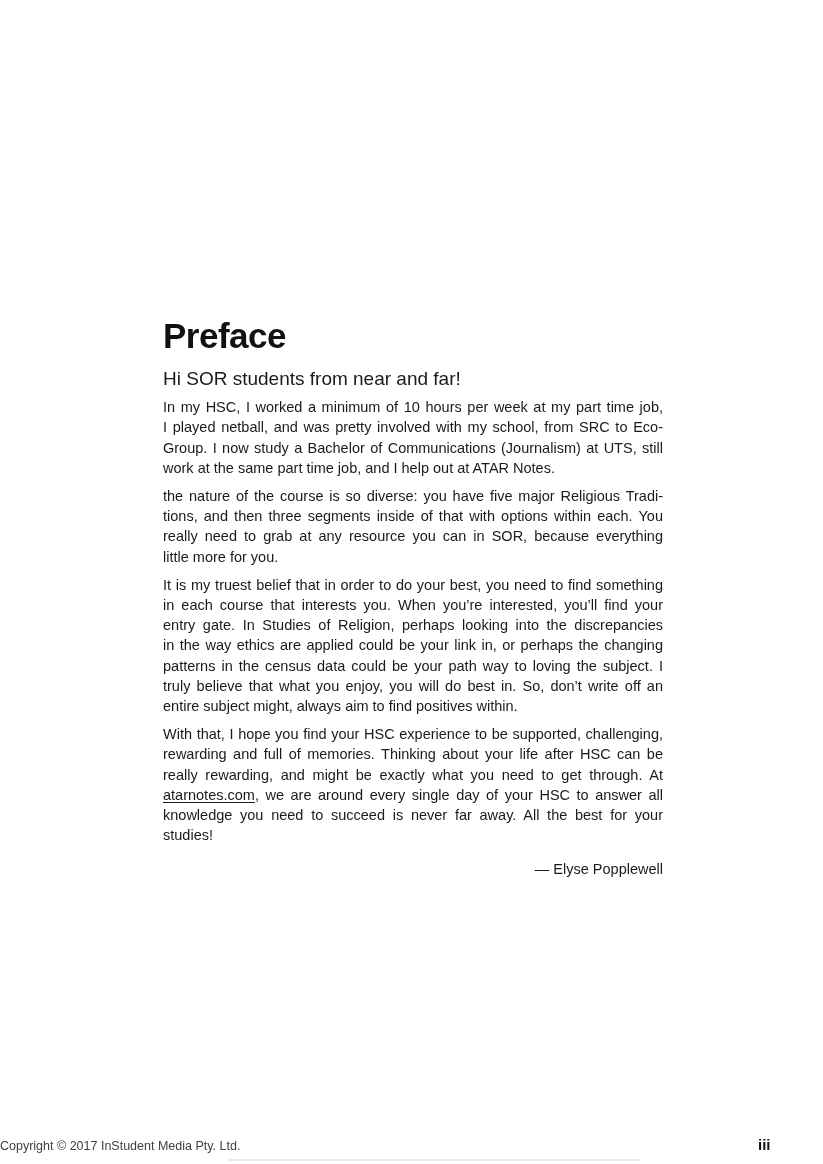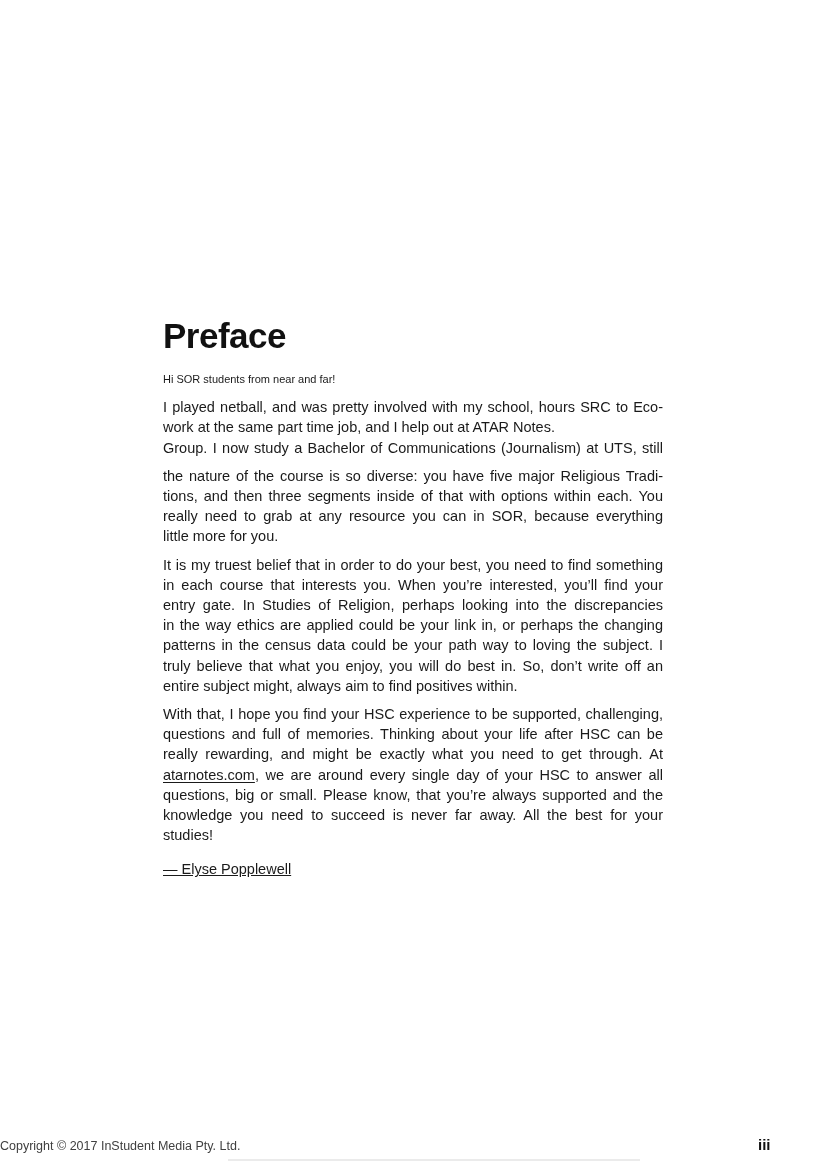--- a/index.html
+++ b/index.html
@@ -26,21 +26,21 @@
   h1.heading {
     margin: 0;
     font-size: 35px;
     font-weight: 700;
     letter-spacing: -0.5px;
     line-height: 38px;
     color: #111111;
   }
   .greeting {
     margin-top: 14px;
-    font-size: 11px;
+    font-size: 19px;
     line-height: 20.2px;
   }
   .para {
     margin-top: 8px;
     font-size: 14.5px;
   }
   .para .line {
     line-height: 20.2px;
     text-align: justify;
     text-align-last: justify;
@@ -50,21 +50,21 @@
   }
   .u {
     text-decoration: underline;
     text-underline-offset: 2px;
     text-decoration-thickness: 1px;
   }
   .signature {
     margin-top: 14px;
     font-size: 14.5px;
     line-height: 20.2px;
-    text-decoration: underline;
+    text-align: right;
   }
   .footer-copyright {
     position: absolute;
     left: 0;
     right: 0;
     top: 1139px;
     text-align: left;
     font-size: 12.5px;
     color: #404040;
   }
@@ -88,45 +88,45 @@
   }
 </style>
 </head>
 <body>
 
 <div class="page">
   <div class="content">
     <h1 class="heading">Preface</h1>
     <div class="greeting">Hi SOR students from near and far!</div>
     <div class="para">
-        <div class="line">I played netball, and was pretty involved with my school, hours SRC to Eco-</div>
+        <div class="line">In my HSC, I worked a minimum of 10 hours per week at my part time job,</div>
+        <div class="line">I played netball, and was pretty involved with my school, from SRC to Eco-</div>
+        <div class="line">Group. I now study a Bachelor of Communications (Journalism) at UTS, still</div>
         <div class="line last">work at the same part time job, and I help out at ATAR Notes.</div>
-        <div class="line">Group. I now study a Bachelor of Communications (Journalism) at UTS, still</div>
       </div>
     <div class="para">
         <div class="line">the nature of the course is so diverse: you have five major Religious Tradi-</div>
         <div class="line">tions, and then three segments inside of that with options within each. You</div>
         <div class="line">really need to grab at any resource you can in SOR, because everything</div>
         <div class="line last">little more for you.</div>
       </div>
     <div class="para">
         <div class="line">It is my truest belief that in order to do your best, you need to find something</div>
         <div class="line">in each course that interests you. When you’re interested, you’ll find your</div>
         <div class="line">entry gate. In Studies of Religion, perhaps looking into the discrepancies</div>
         <div class="line">in the way ethics are applied could be your link in, or perhaps the changing</div>
         <div class="line">patterns in the census data could be your path way to loving the subject. I</div>
         <div class="line">truly believe that what you enjoy, you will do best in. So, don’t write off an</div>
         <div class="line last">entire subject might, always aim to find positives within.</div>
       </div>
     <div class="para">
         <div class="line">With that, I hope you find your HSC experience to be supported, challenging,</div>
-        <div class="line">questions and full of memories. Thinking about your life after HSC can be</div>
+        <div class="line">rewarding and full of memories. Thinking about your life after HSC can be</div>
         <div class="line">really rewarding, and might be exactly what you need to get through. At</div>
         <div class="line"><span class="u">atarnotes.com</span><span>, we are around every single day of your HSC to answer all</span></div>
-        <div class="line">questions, big or small. Please know, that you’re always supported and the</div>
         <div class="line">knowledge you need to succeed is never far away. All the best for your</div>
         <div class="line last">studies!</div>
       </div>
     <div class="signature">— Elyse Popplewell</div>
   </div>
   <div class="footer-copyright">Copyright © 2017 InStudent Media Pty. Ltd.</div>
   <div class="page-number">iii</div>
   <div class="scan-artifact"></div>
 </div>
 

